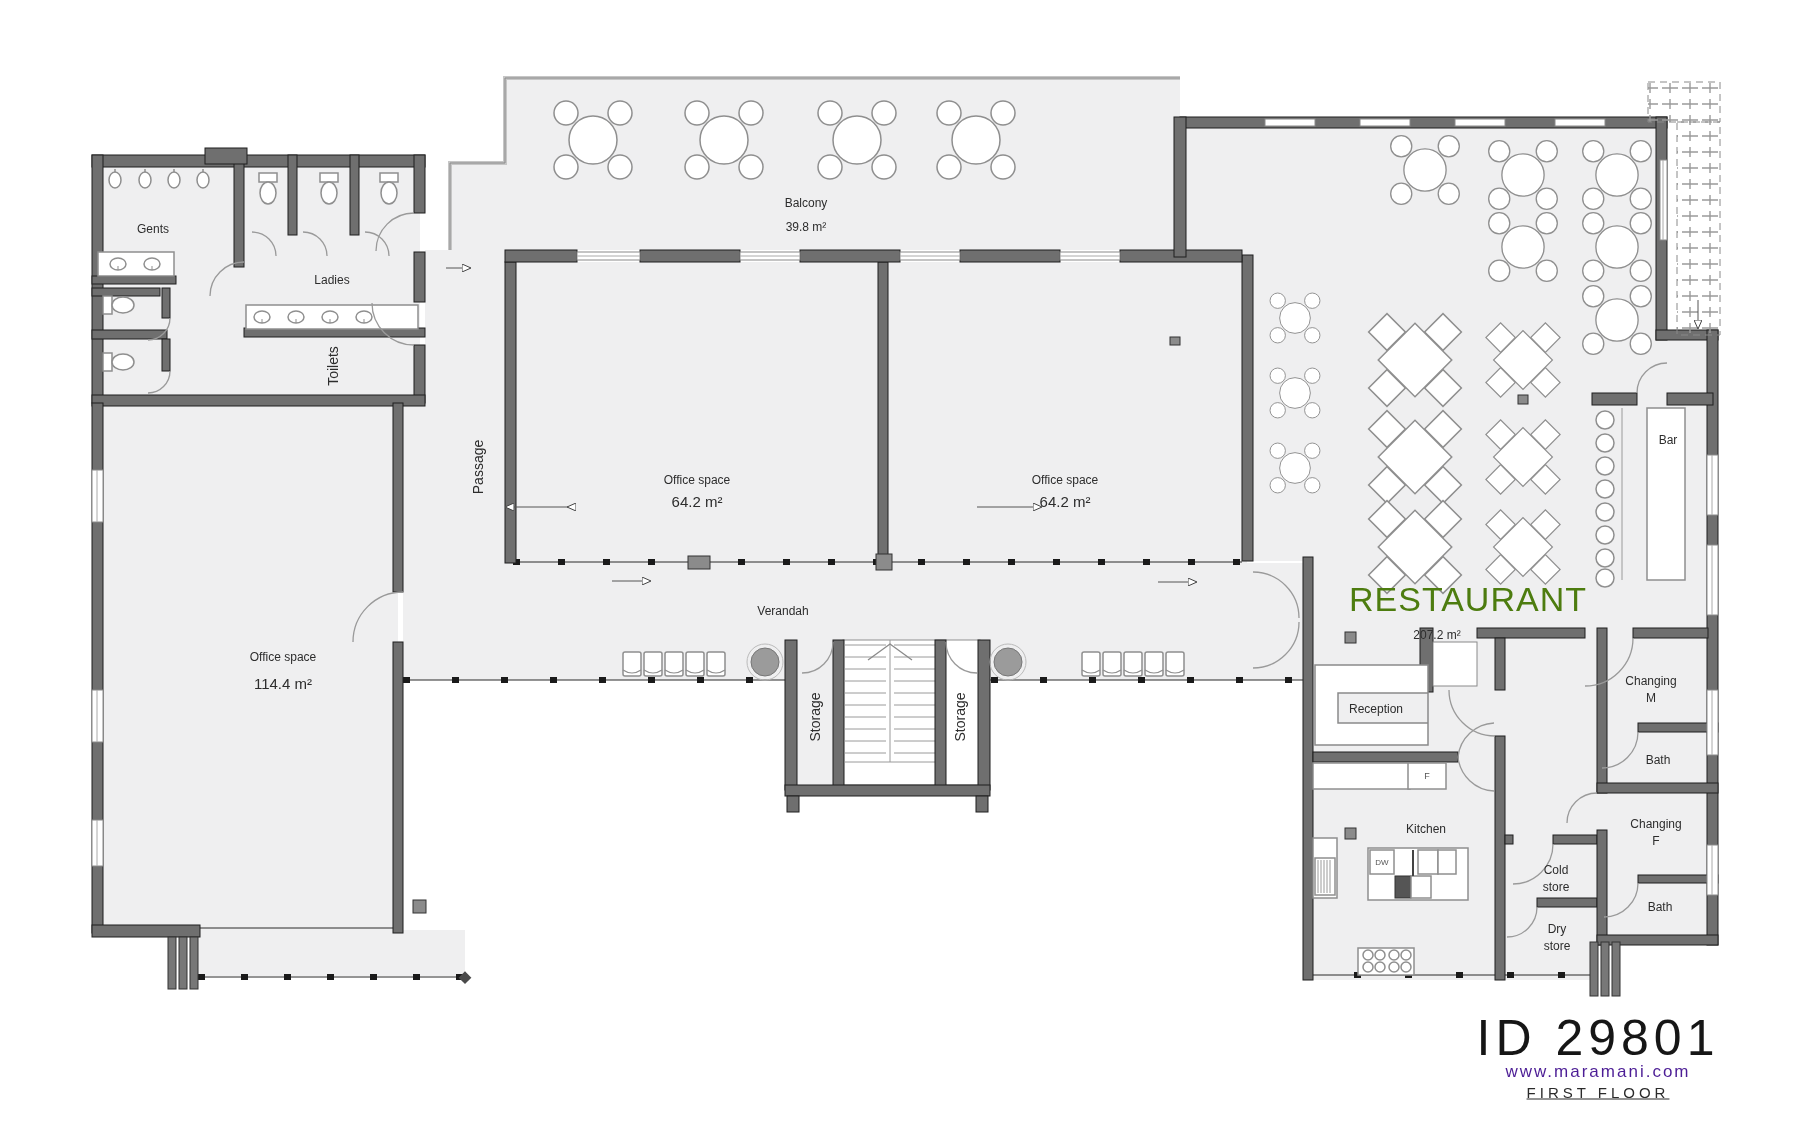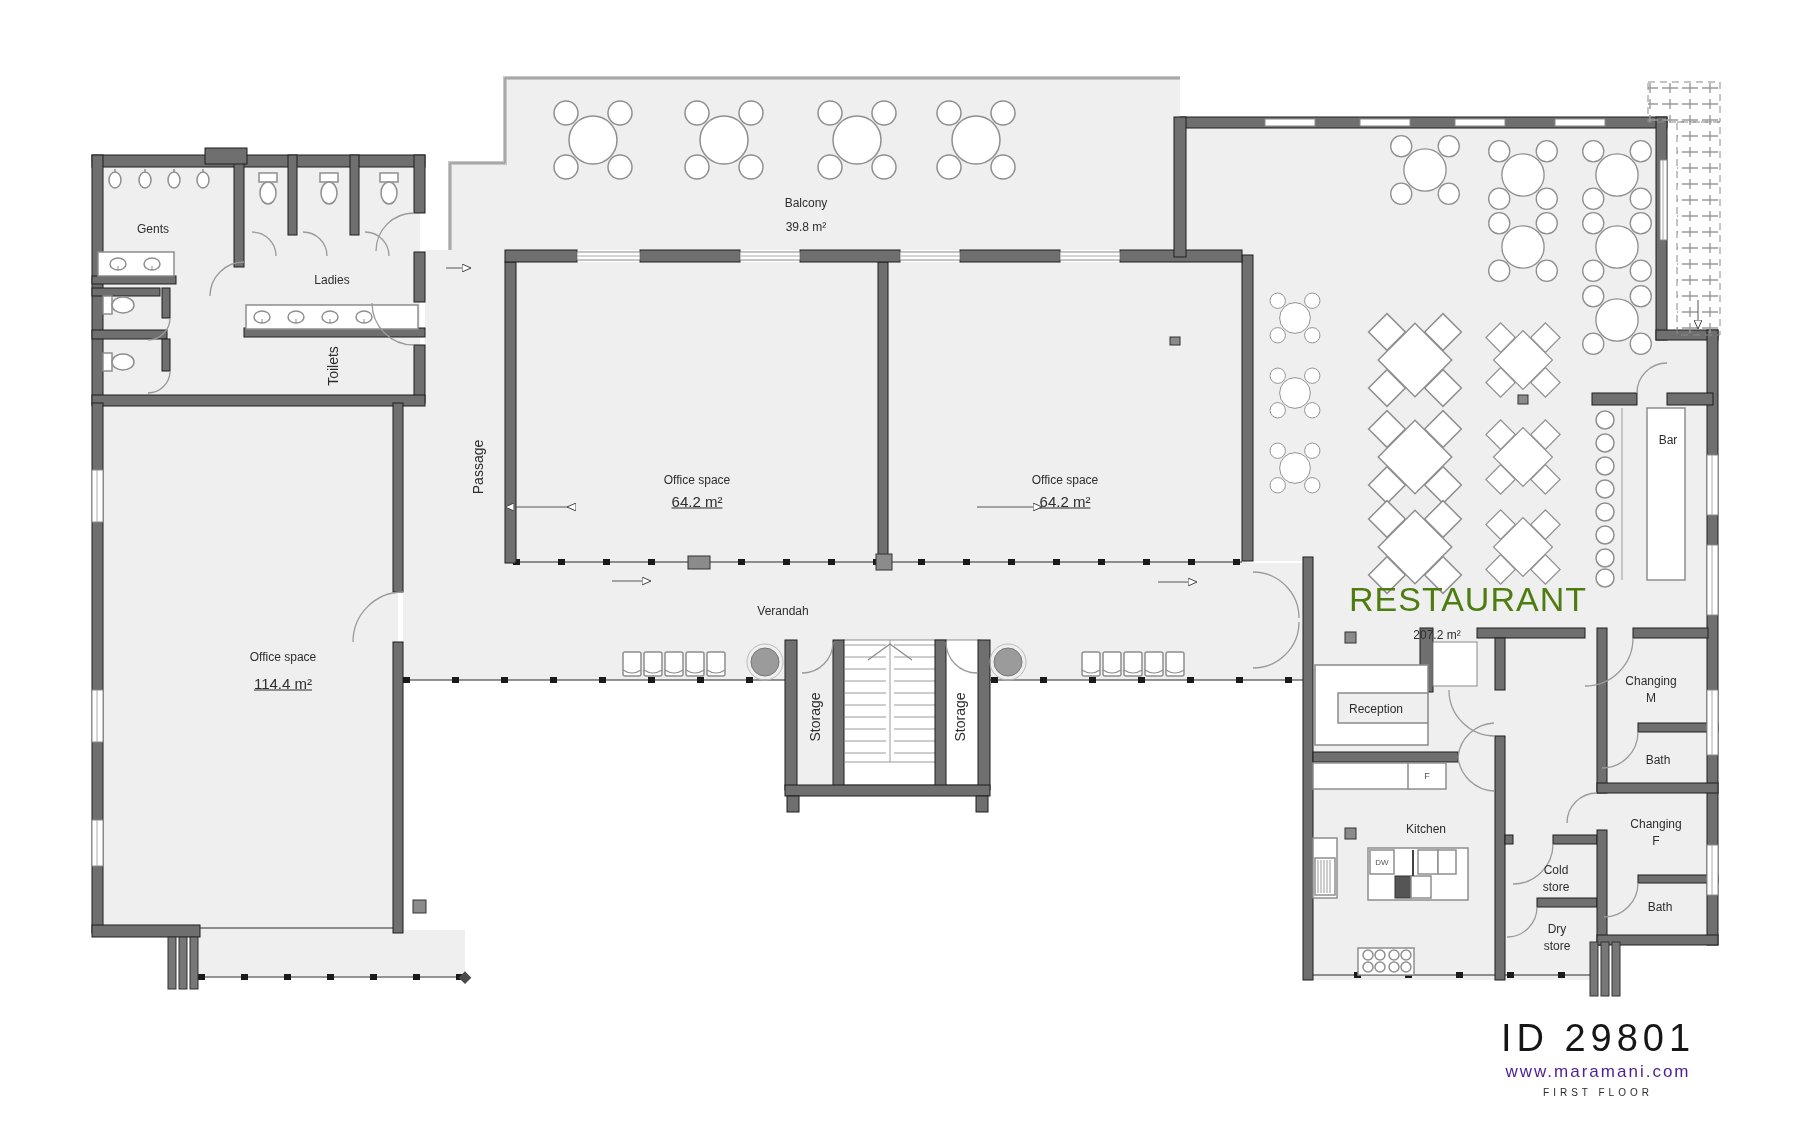--- a/index.html
+++ b/index.html
@@ -3,25 +3,25 @@
 <meta charset="utf-8">
 <style>
   html,body{margin:0;padding:0;background:#ffffff;}
   .canvas{position:relative;width:1800px;height:1122px;background:#ffffff;overflow:hidden;
           font-family:"Liberation Sans", sans-serif;}
   svg{position:absolute;left:0;top:0;}
   .lbl{position:absolute;transform:translate(-50%,-50%);font-size:12px;color:#2d2d2d;
        white-space:nowrap;text-align:center;line-height:17px;}
   .vert{transform:translate(-50%,-50%) rotate(-90deg);font-size:14px;}
   .big{font-size:34px;letter-spacing:1px;color:#4d7c0f;}
-  .area{font-size:15px;text-decoration:underline;}
+  .area{font-size:15px;}
   .tiny{font-size:8px;color:#555;}
-  .brand-id{font-size:38px;font-weight:200;letter-spacing:5px;color:#161616;}
+  .brand-id{font-size:50px;font-weight:200;letter-spacing:5px;color:#161616;}
   .brand-url{font-size:17px;letter-spacing:2px;color:#4c1d95;}
-  .brand-floor{font-size:10px;letter-spacing:4px;color:#2a2a2a;}
+  .brand-floor{font-size:15px;letter-spacing:4px;color:#2a2a2a;text-decoration:underline;}
   .w{fill:#6f6f6f;stroke:#1f1f1f;stroke-width:1;}
   .win{fill:#ffffff;stroke:#8a8a8a;stroke-width:1;}
   .furn{fill:#ffffff;stroke:#8f8f8f;stroke-width:1.5;}
   .door{fill:none;stroke:#9a9a9a;stroke-width:1.3;}
   .thin{stroke:#2b2b2b;stroke-width:1;}
   .dash{stroke:#1a1a1a;stroke-width:6;}
 </style>
 </head>
 <body>
 

